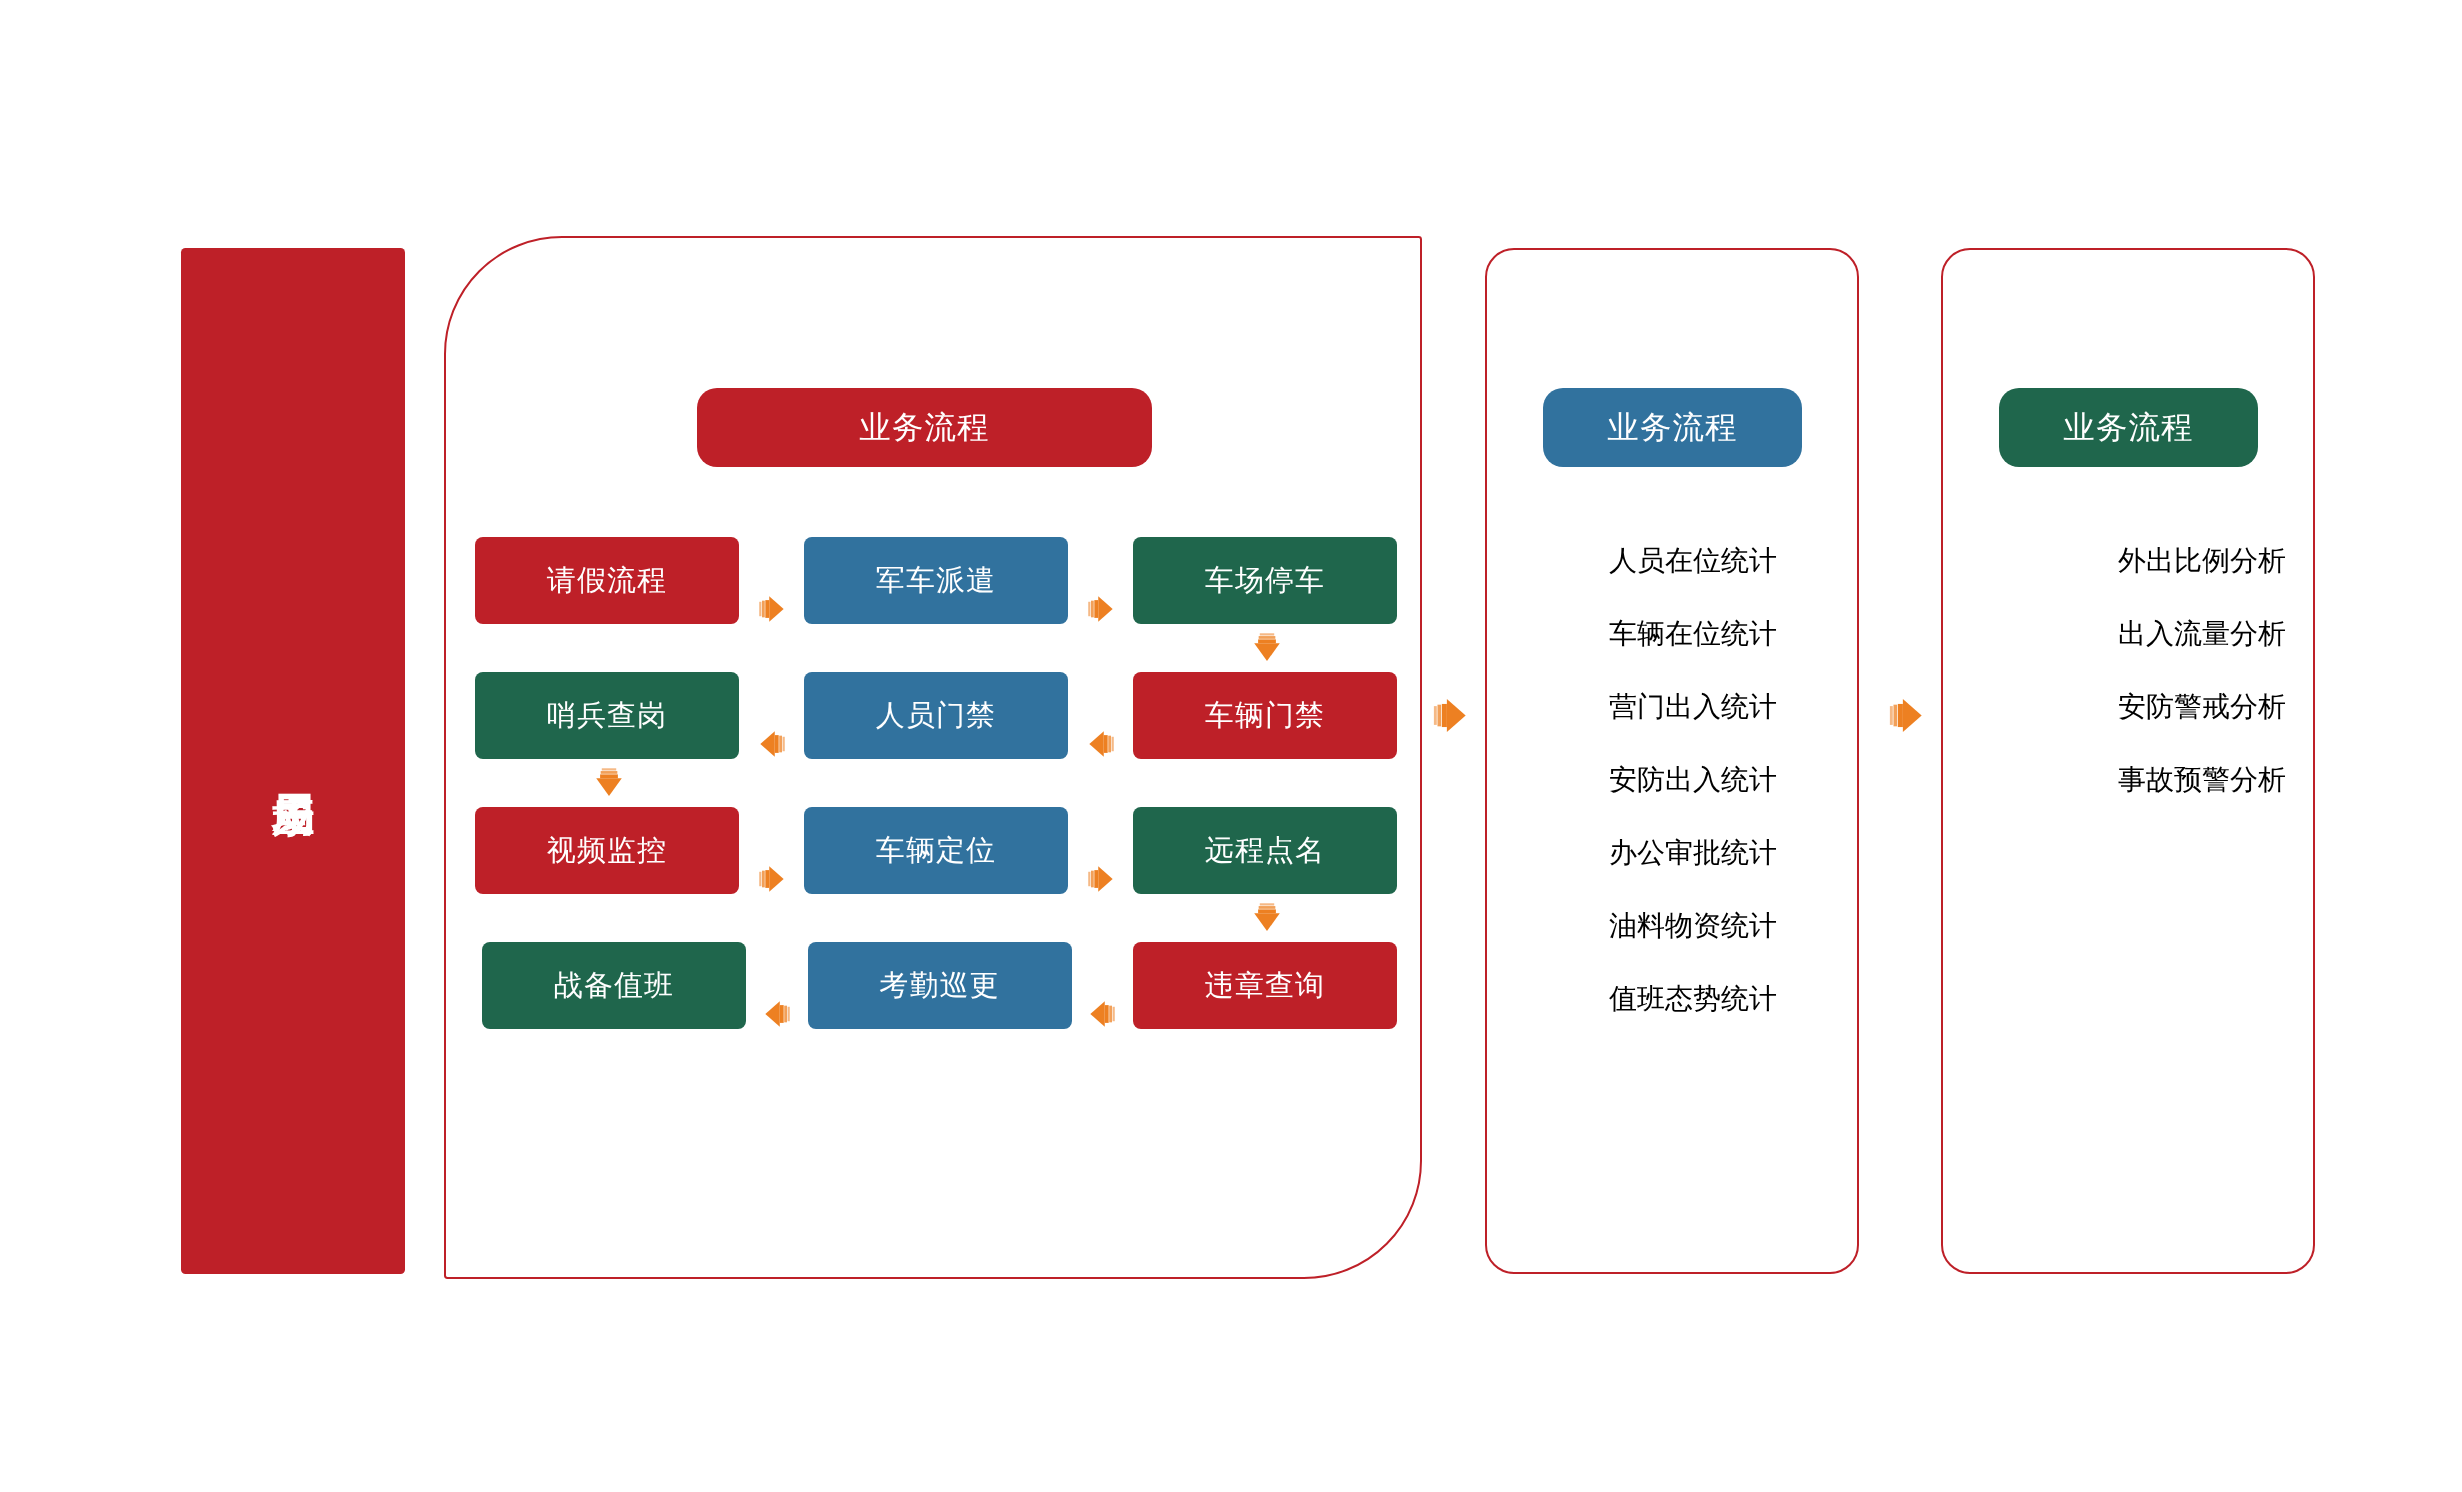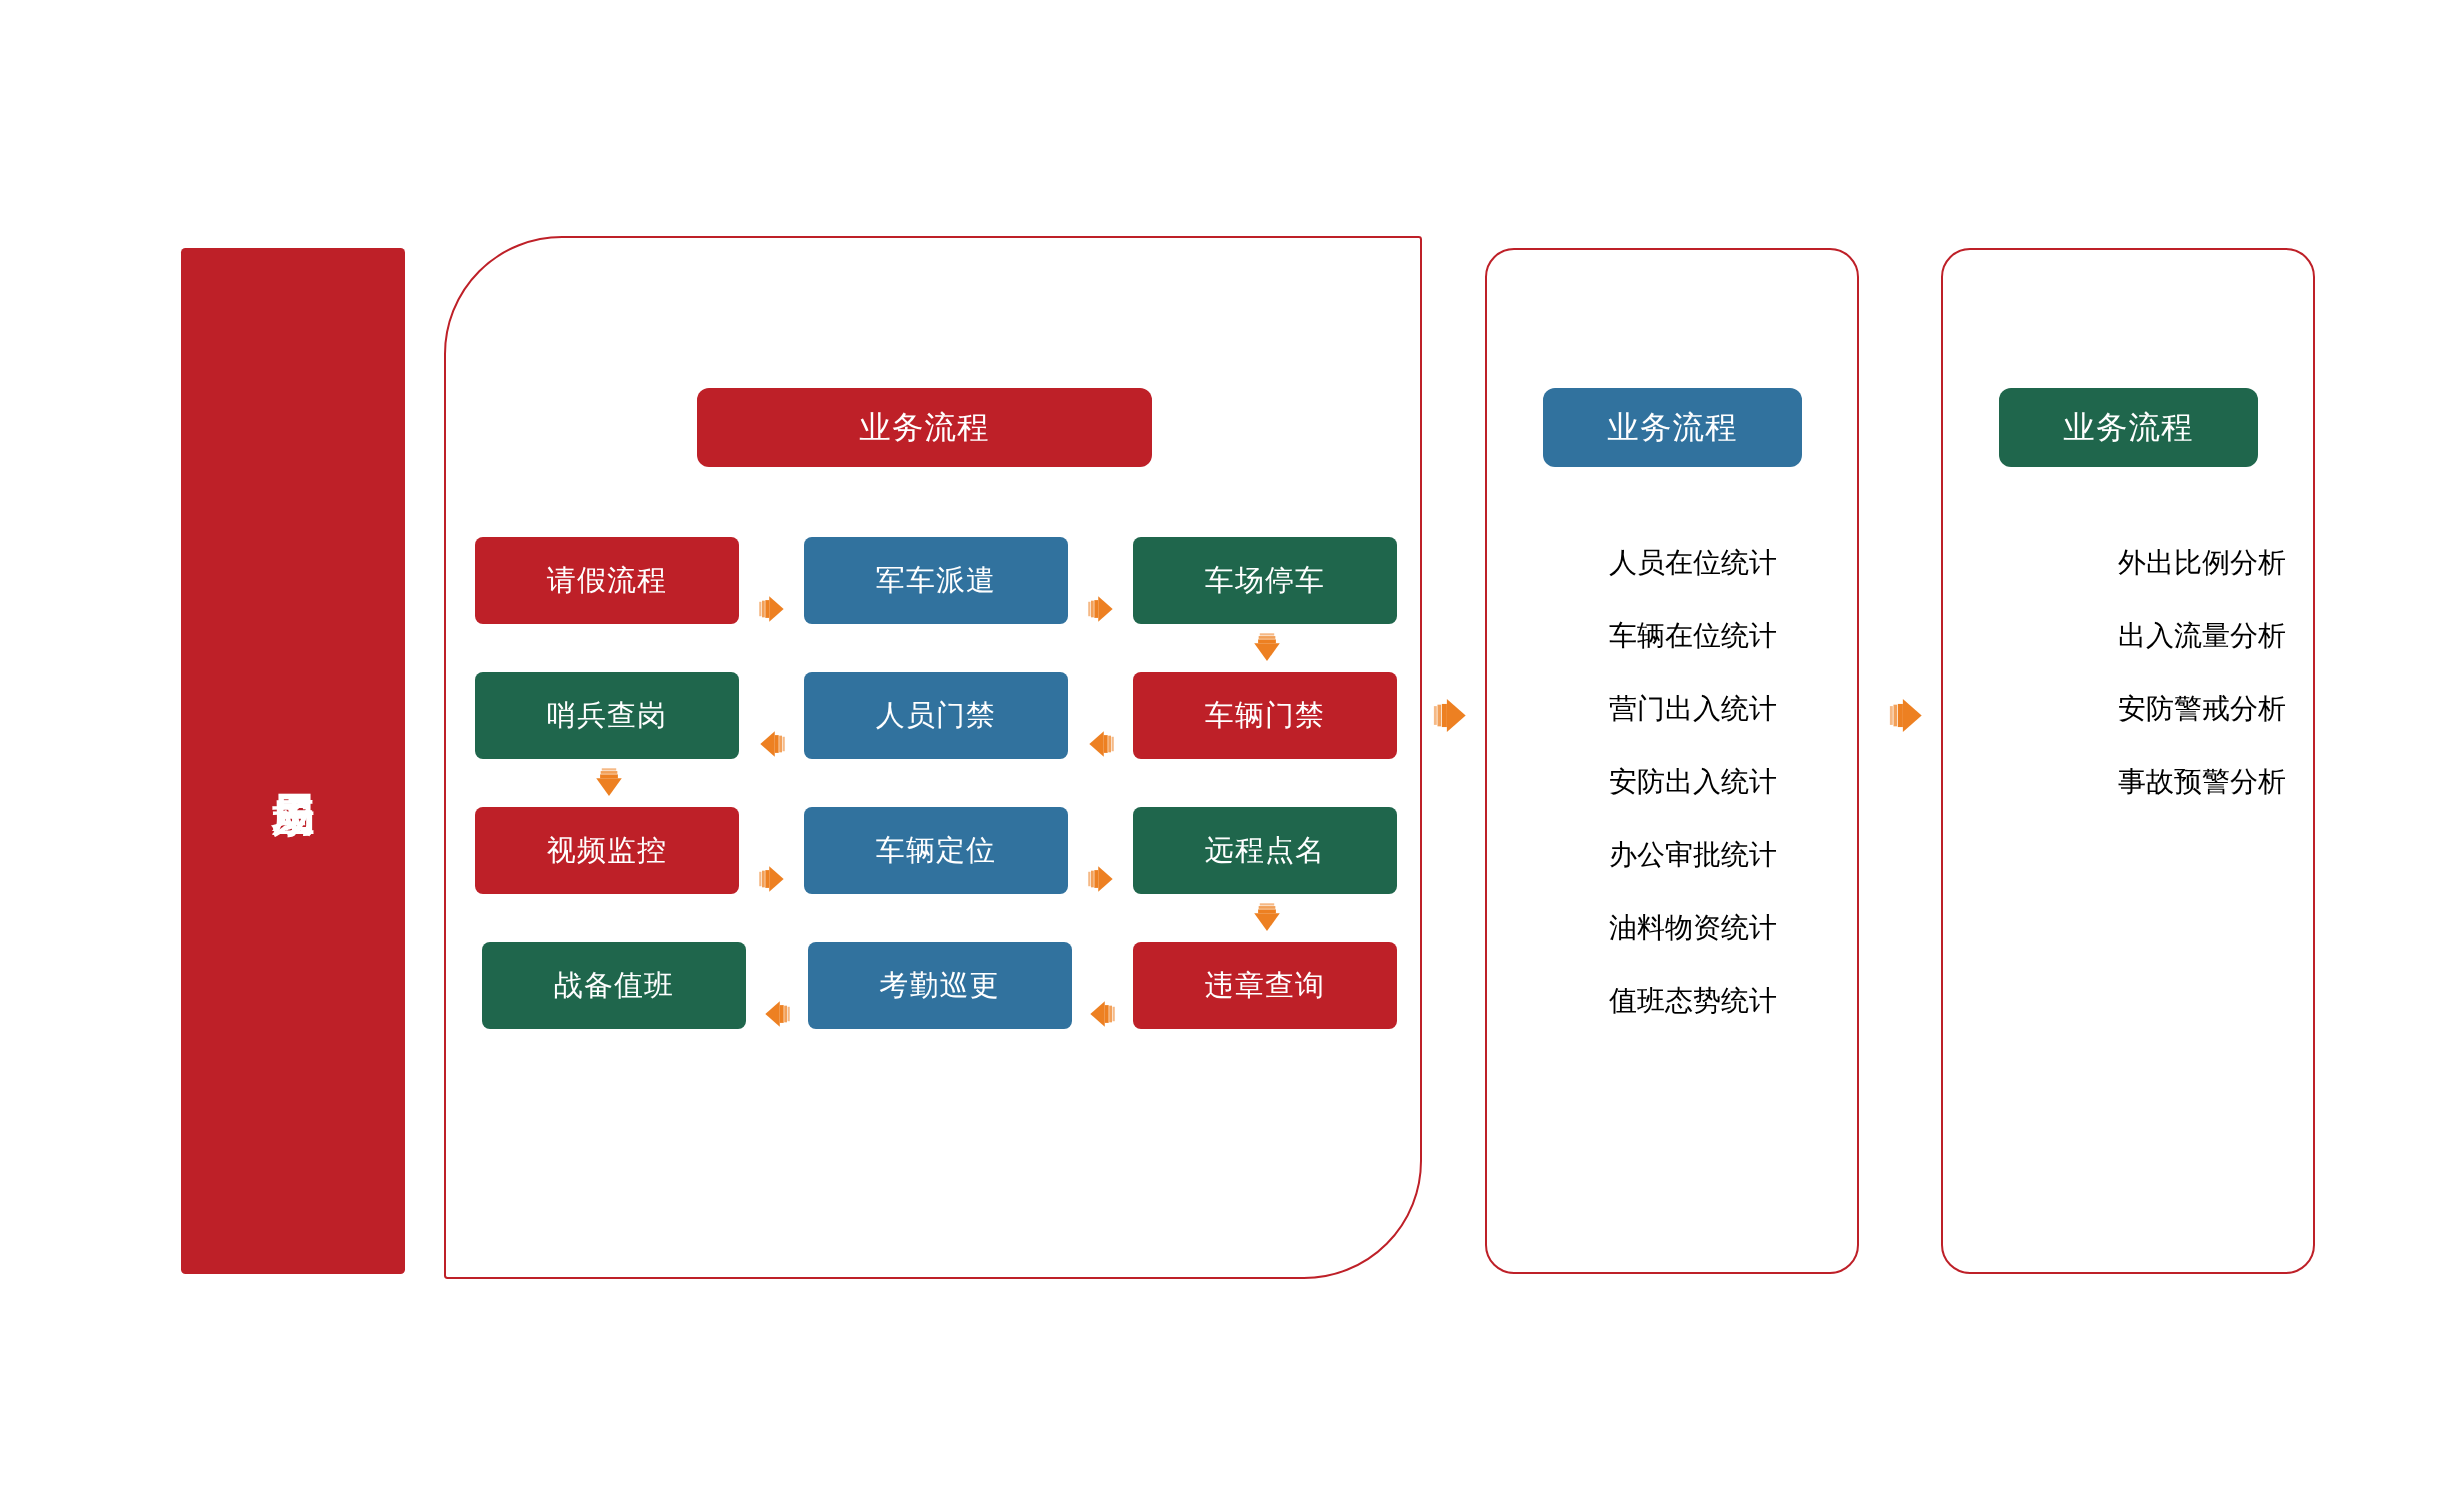--- a/index.html
+++ b/index.html
@@ -70,21 +70,21 @@
     height: 1026px;
     border-radius: 29px;
   }
 
   
   .header-chip {
     position: absolute;
     display: flex;
     align-items: center;
     justify-content: center;
-    border-radius: 12px;
+    border-radius: 20px;
     color: #ffffff;
     font-size: 31.5px;
     letter-spacing: 1.1px;
     box-sizing: border-box;
   }
   #process-title {
     left: 697px;
     top: 388px;
     width: 455px;
     height: 79px;
@@ -164,20 +164,21 @@
   }
 
   
   .panel-list {
     position: absolute;
     width: 416px;
     text-align: center;
     color: #000000;
     font-size: 28px;
     line-height: 1.0;
+    font-family: Liberation Mono, monospace;
   }
   #statistics-list { left: 1485px; top: 526px; }
   #analysis-list   { left: 1994px; top: 526px; }
   .panel-list .li {
     height: 73px;
     display: flex;
     align-items: center;
     justify-content: center;
     white-space: nowrap;
   }

